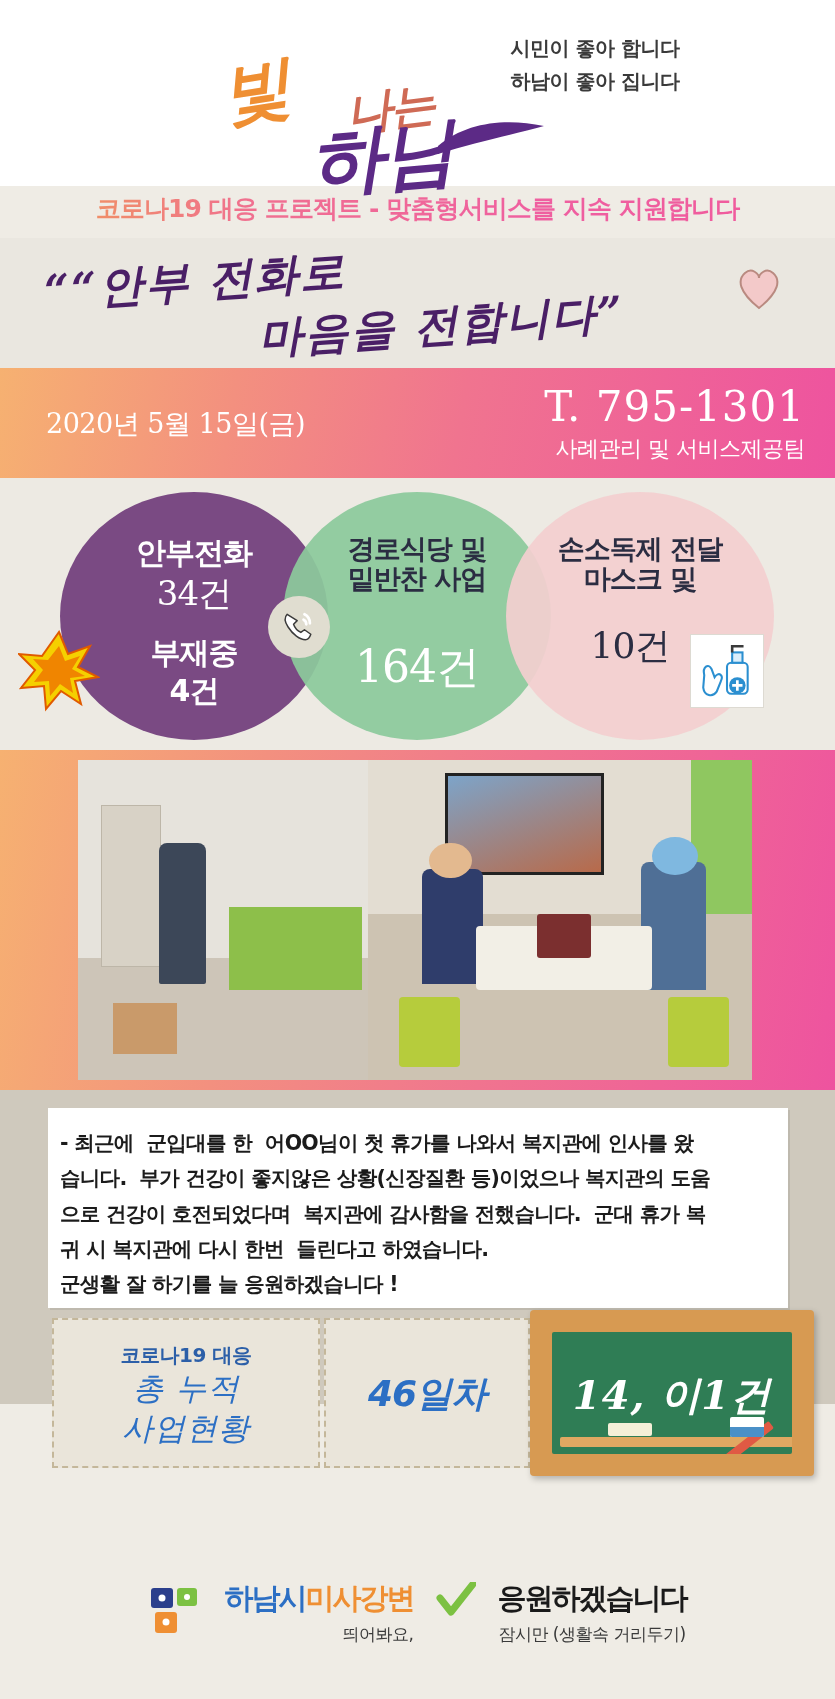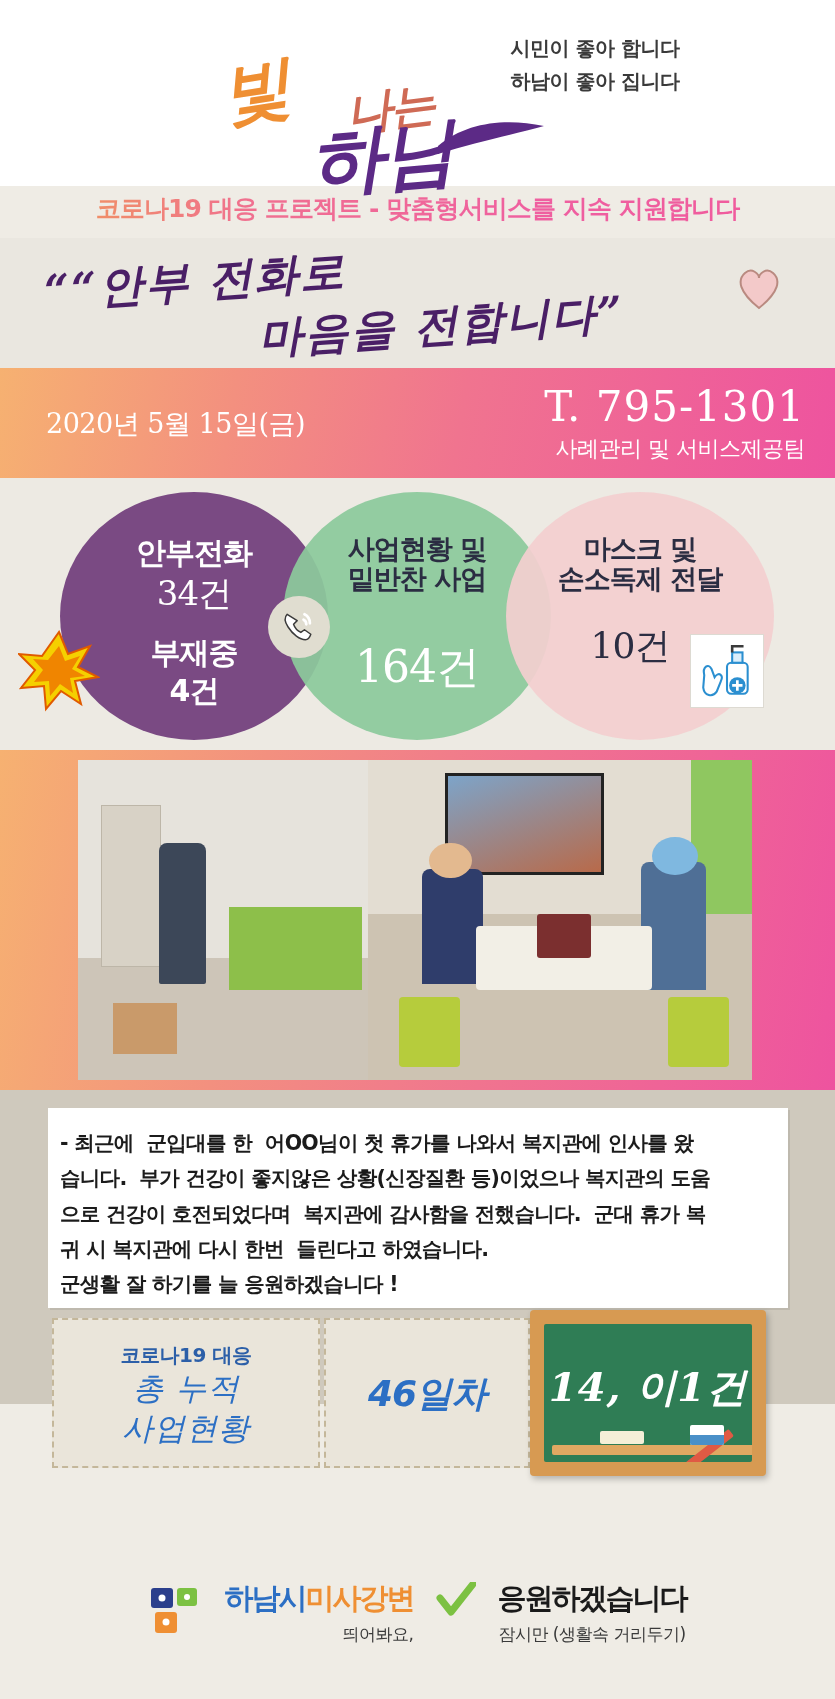--- a/index.html
+++ b/index.html
@@ -358,25 +358,25 @@
     color: #2c6fc4;
     font-size: 36px;
     font-weight: bold;
     font-style: italic;
     letter-spacing: -1px;
   }
   .chalkboard {
     position: absolute;
     left: 530px;
     top: 2px;
-    width: 236px;
+    width: 284px;
     height: 166px;
     background: #d79a52;
     border-radius: 4px;
-    padding: 14px;
+    padding: 22px;
     box-sizing: border-box;
     box-shadow: 2px 3px 6px rgba(0,0,0,0.25);
   }
   .chalk-inner {
     position: relative;
     width: 100%;
     height: 100%;
     background: #2f7d55;
     border-radius: 2px;
     overflow: hidden;
@@ -515,28 +515,28 @@
     <div class="circle circle-a"></div>
     <div class="circle circle-b"></div>
     <div class="circle circle-c"></div>
 
     <div class="c-label c-a-title">안부전화</div>
     <div class="c-label c-a-count">34건</div>
     <div class="c-label c-a-sub">부재중</div>
     <div class="c-label c-a-subc">4건</div>
 
     <div class="c-label c-b-title">
-      <div>사업현황 및</div>
+      <div>경로식당 및</div>
       <div>밑반찬 사업</div>
     </div>
     <div class="c-label c-b-count">164건</div>
 
     <div class="c-label c-c-title">
+      <div>손소독제 전달</div>
       <div>마스크 및</div>
-      <div>손소독제 전달</div>
     </div>
     <div class="c-label c-c-count">10건</div>
 
     <div class="phone-icon-badge">
       <svg viewBox="0 0 44 44" width="40" height="40">
         <path d="M9 8 C 6 11, 6 16, 10 22 C 15 30, 23 36, 29 36 C 32 36, 34 33, 35 30 L 28 25 L 24 28 C 20 26, 17 22, 16 19 L 20 15 Z" fill="#ffffff" stroke="#3a3a3a" stroke-width="1.6" stroke-linejoin="round"></path>
         <path d="M28 8 C 32 10, 34 14, 34 18" fill="none" stroke="#ffffff" stroke-width="3" stroke-linecap="round"></path>
         <path d="M27 14 C 29 15, 30 17, 30 19" fill="none" stroke="#ffffff" stroke-width="3" stroke-linecap="round"></path>
       </svg>
     </div>

